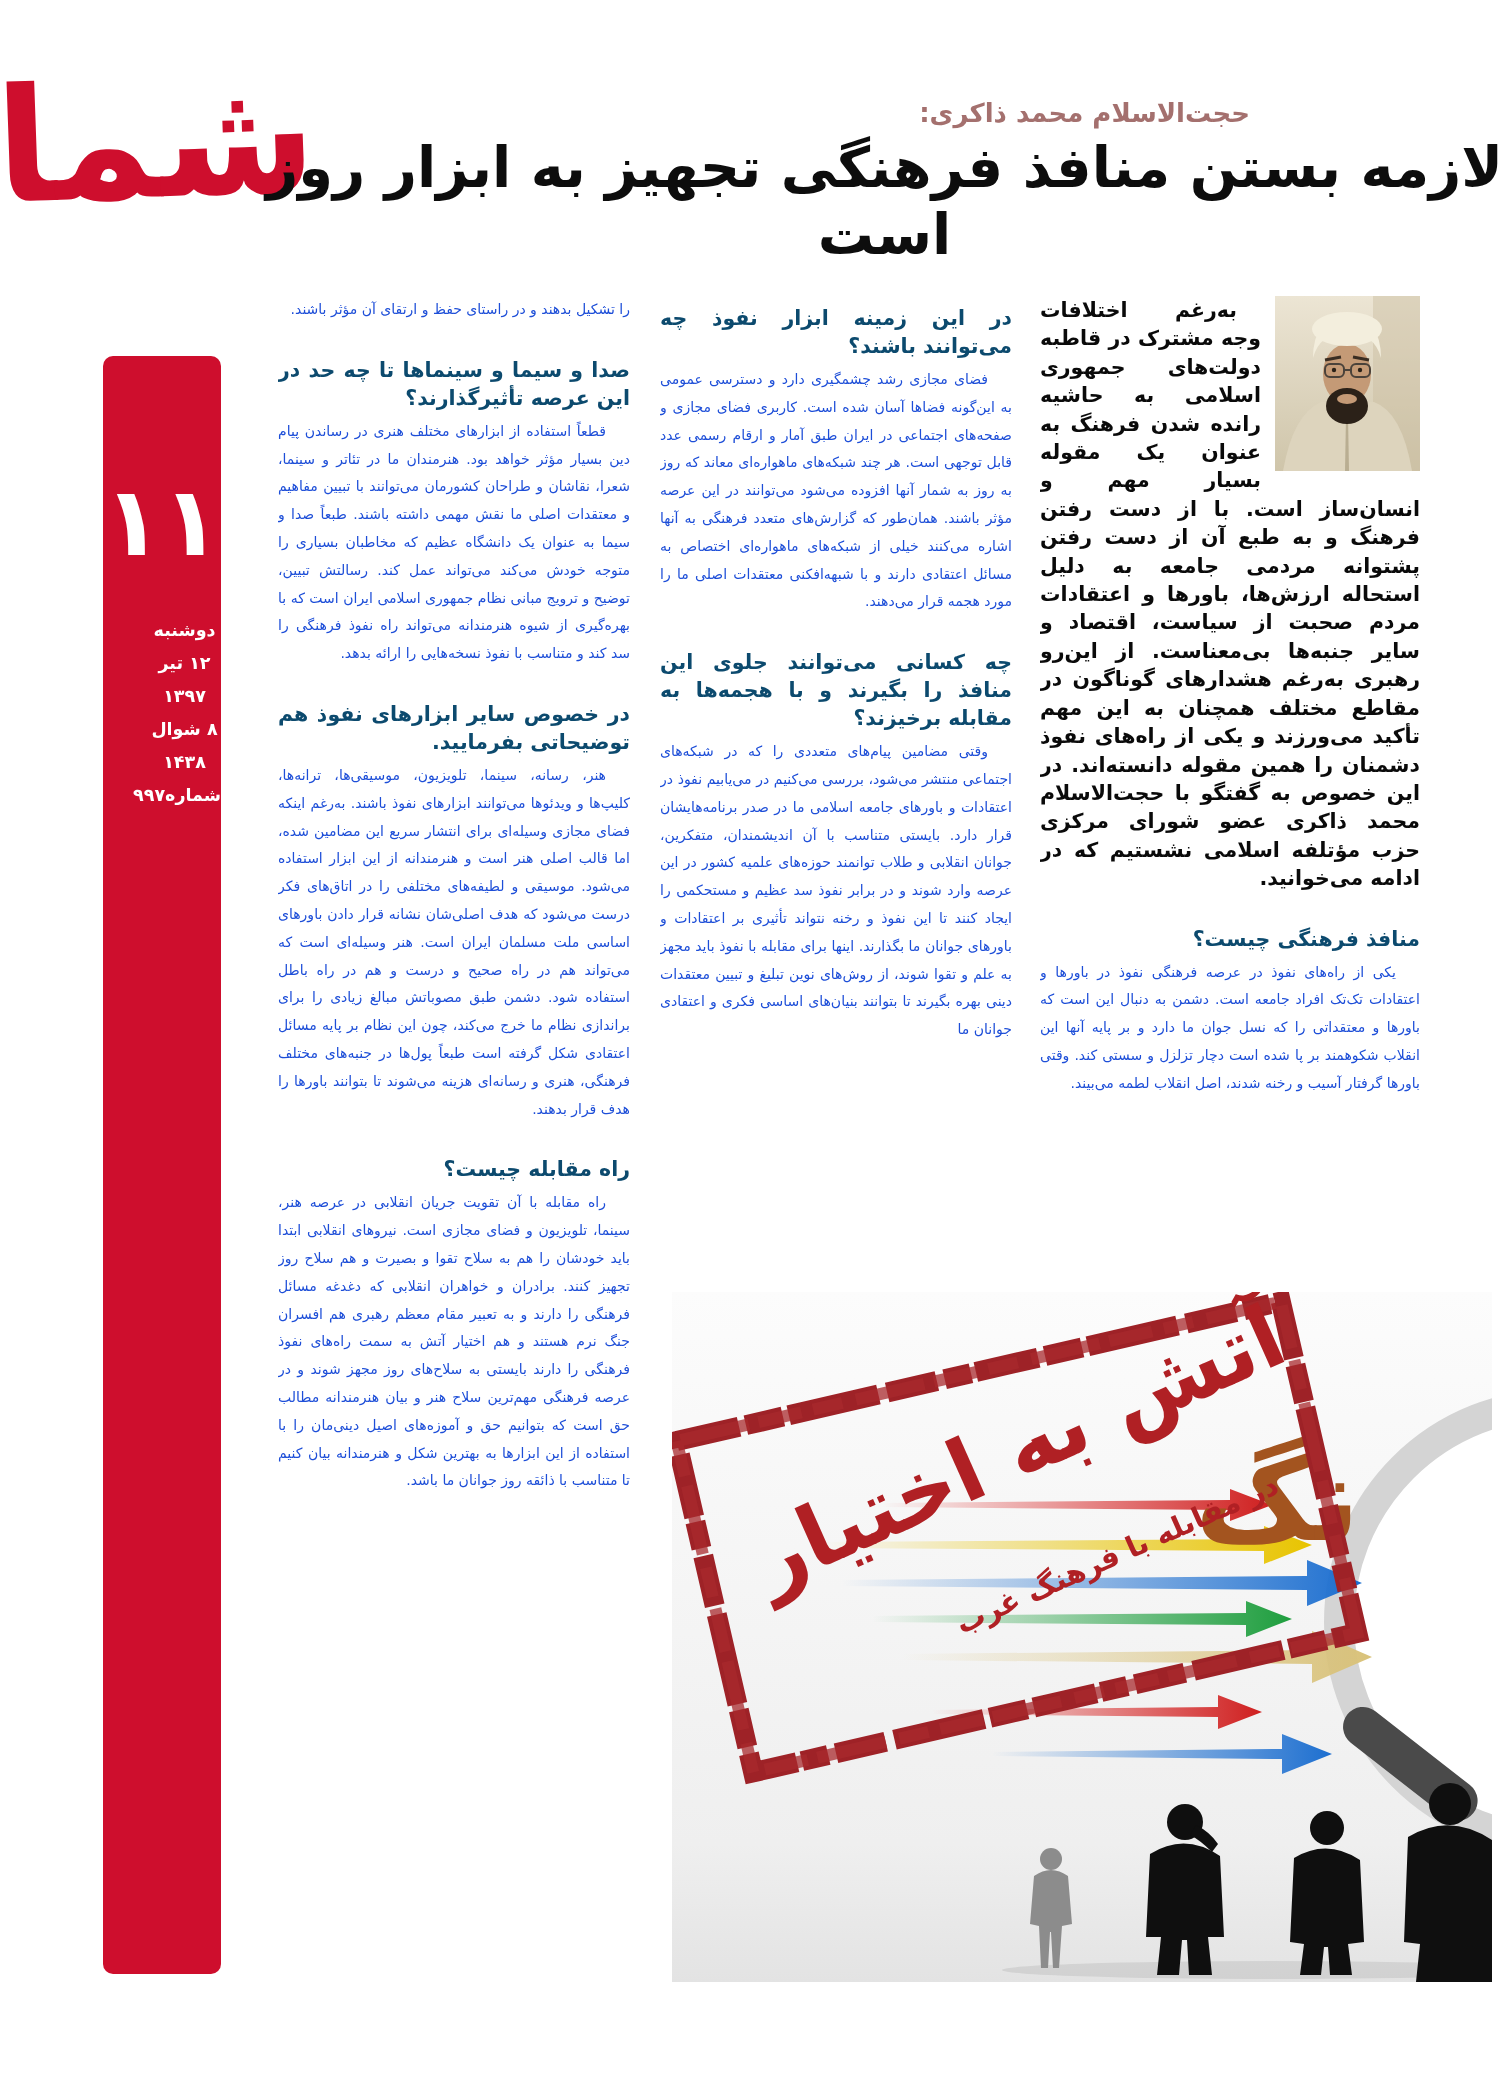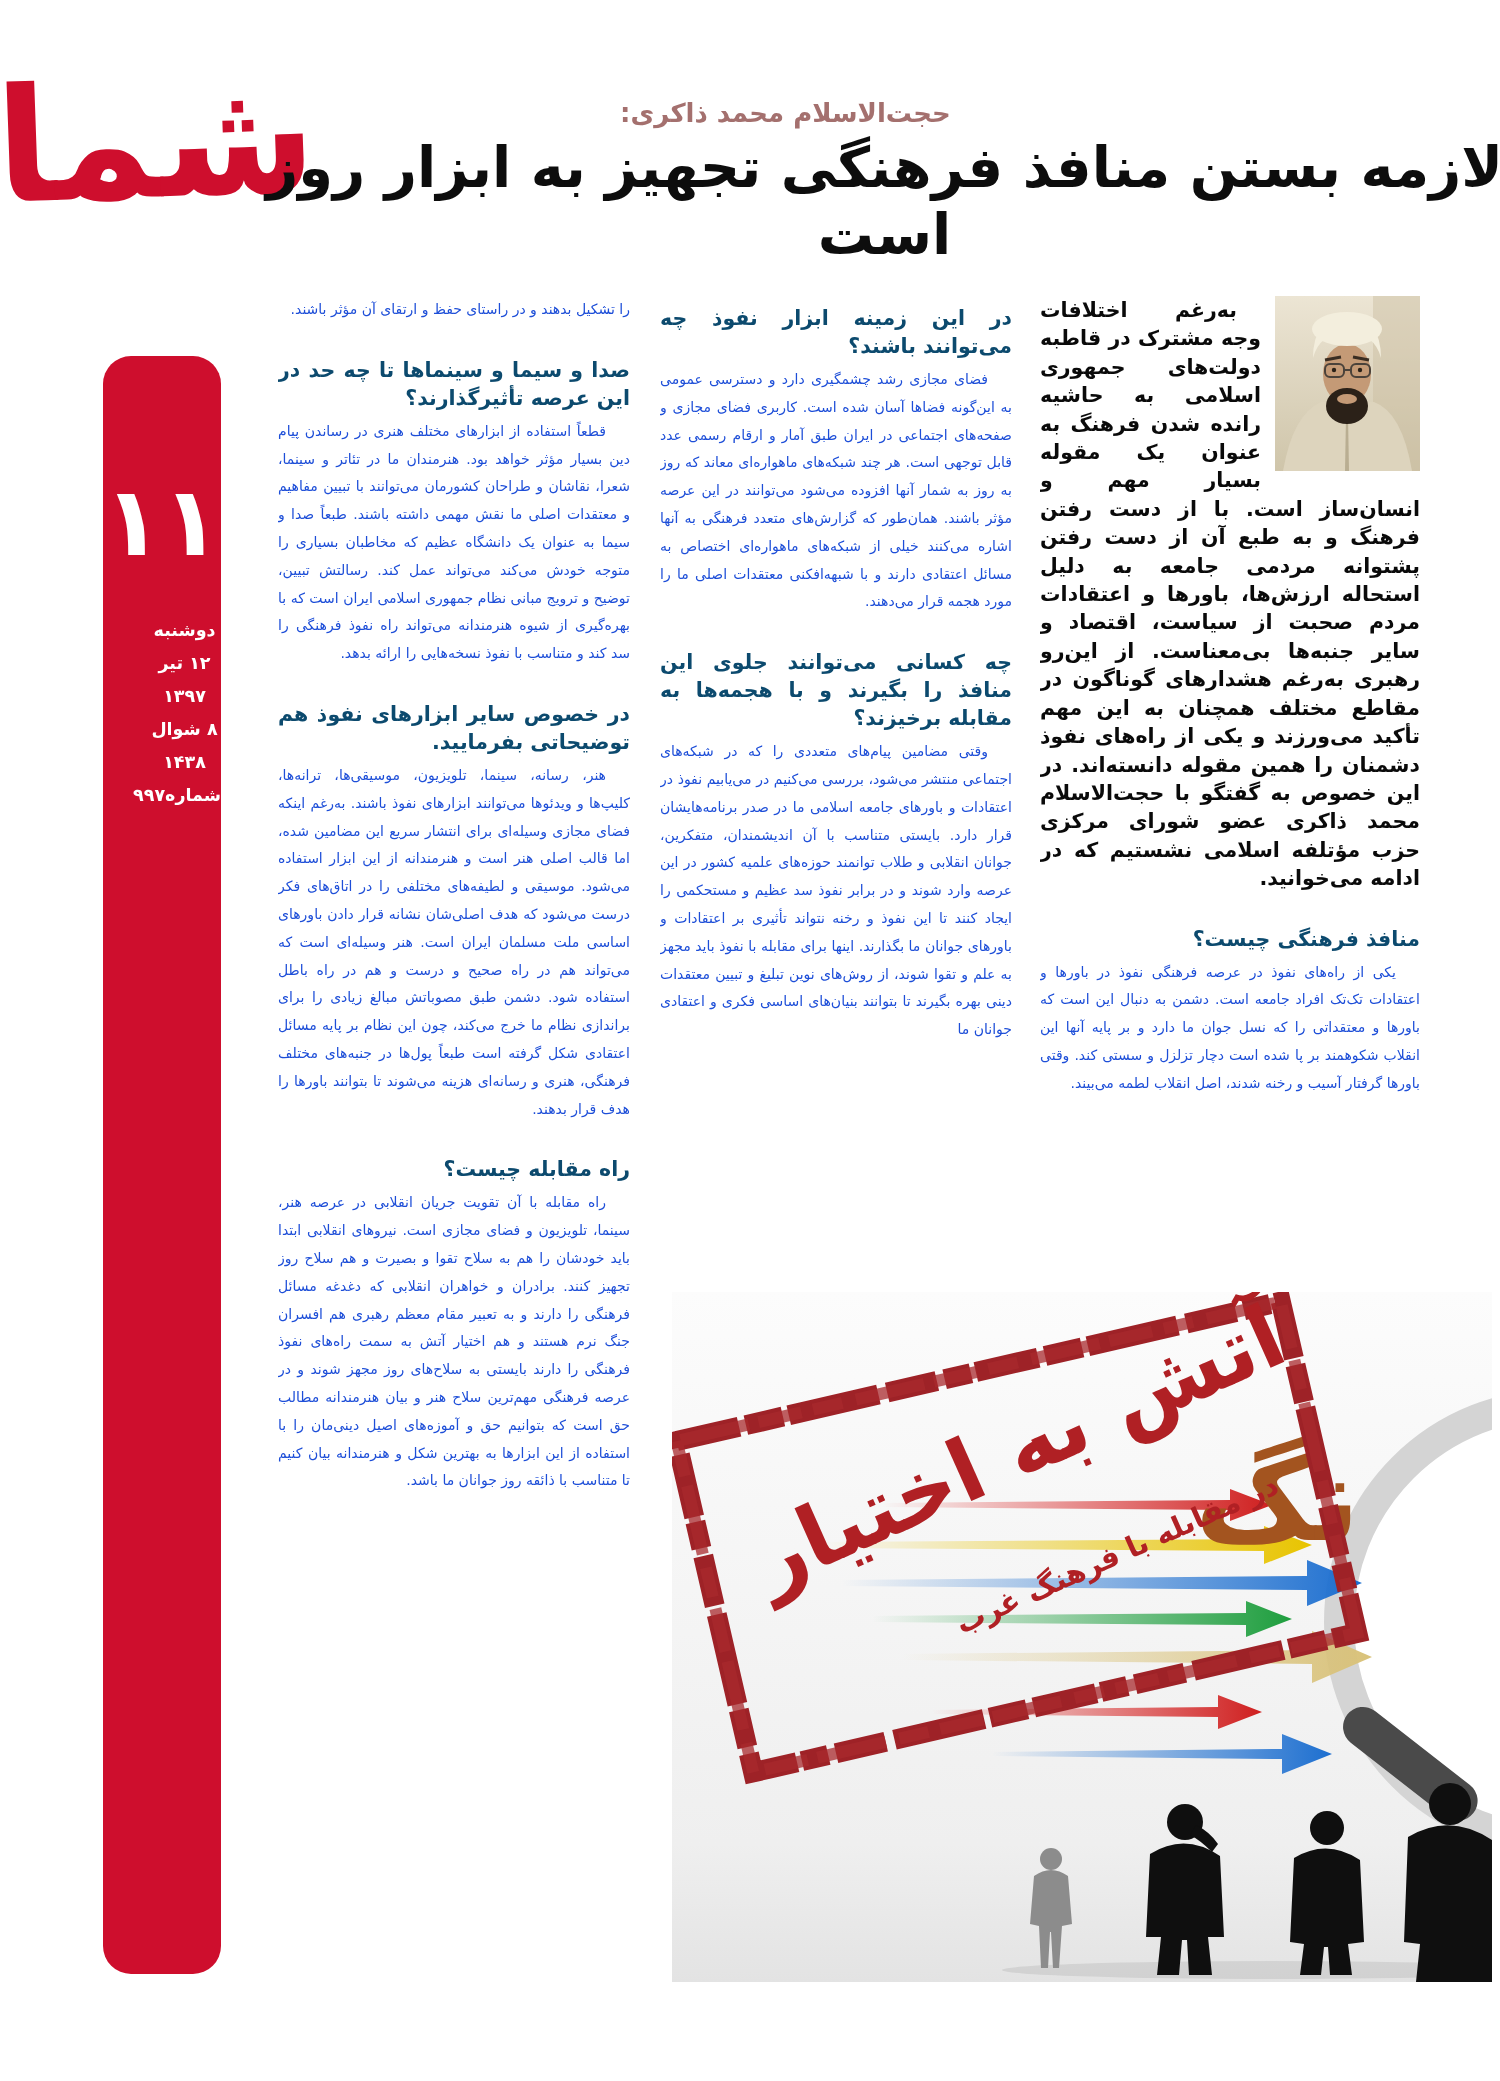--- a/index.html
+++ b/index.html
@@ -2,28 +2,28 @@
 <html lang="fa" dir="rtl"><head>
 <meta charset="utf-8">
 <style>
   html,body{margin:0;padding:0;background:#ffffff;}
   .page{position:relative;width:1500px;height:2081px;background:#fff;overflow:hidden;
         font-family:"DejaVu Sans",sans-serif;direction:rtl;color:#111;}
 
   
   .logo{position:absolute;left:76px;top:30px;width:240px;font-size:158px;line-height:1.4;
         font-weight:bold;color:#ce0e2d;text-align:center;transform:rotate(-2deg);}
-  .kicker{position:absolute;top:98px;left:620px;width:630px;text-align:left;
+  .kicker{position:absolute;top:98px;left:620px;width:630px;text-align:right;
           font-size:26px;font-weight:bold;color:#a4706e;}
   .headline{position:absolute;top:134px;left:262px;width:1245px;margin:0;text-align:center;
             font-size:56px;line-height:1.2;font-weight:bold;color:#0d0d0d;letter-spacing:-1px;}
 
   
   .sidebar{position:absolute;left:103px;top:356px;width:118px;height:1618px;background:#ce0e2d;
-           border-radius:28px;color:#fff;text-align:center;}
+           border-radius:10px;color:#fff;text-align:center;}
   .issue-number{margin-top:118px;font-size:96px;font-weight:bold;line-height:1;}
   .issue-meta{margin-top:44px;font-size:17.5px;font-weight:bold;line-height:33px;padding-left:45px;}
 
   
   .col{position:absolute;top:296px;overflow:hidden;}
   .col-right{left:1040px;width:380px;height:982px;}
   .col-mid{left:660px;width:352px;height:988px;}
   .col-left{left:278px;width:352px;height:1680px;}
   .col p{margin:0;font-size:14px;line-height:27.8px;text-align:justify;text-indent:24px;color:#1d4ed8;}
   .col p.cont{text-indent:0;}

